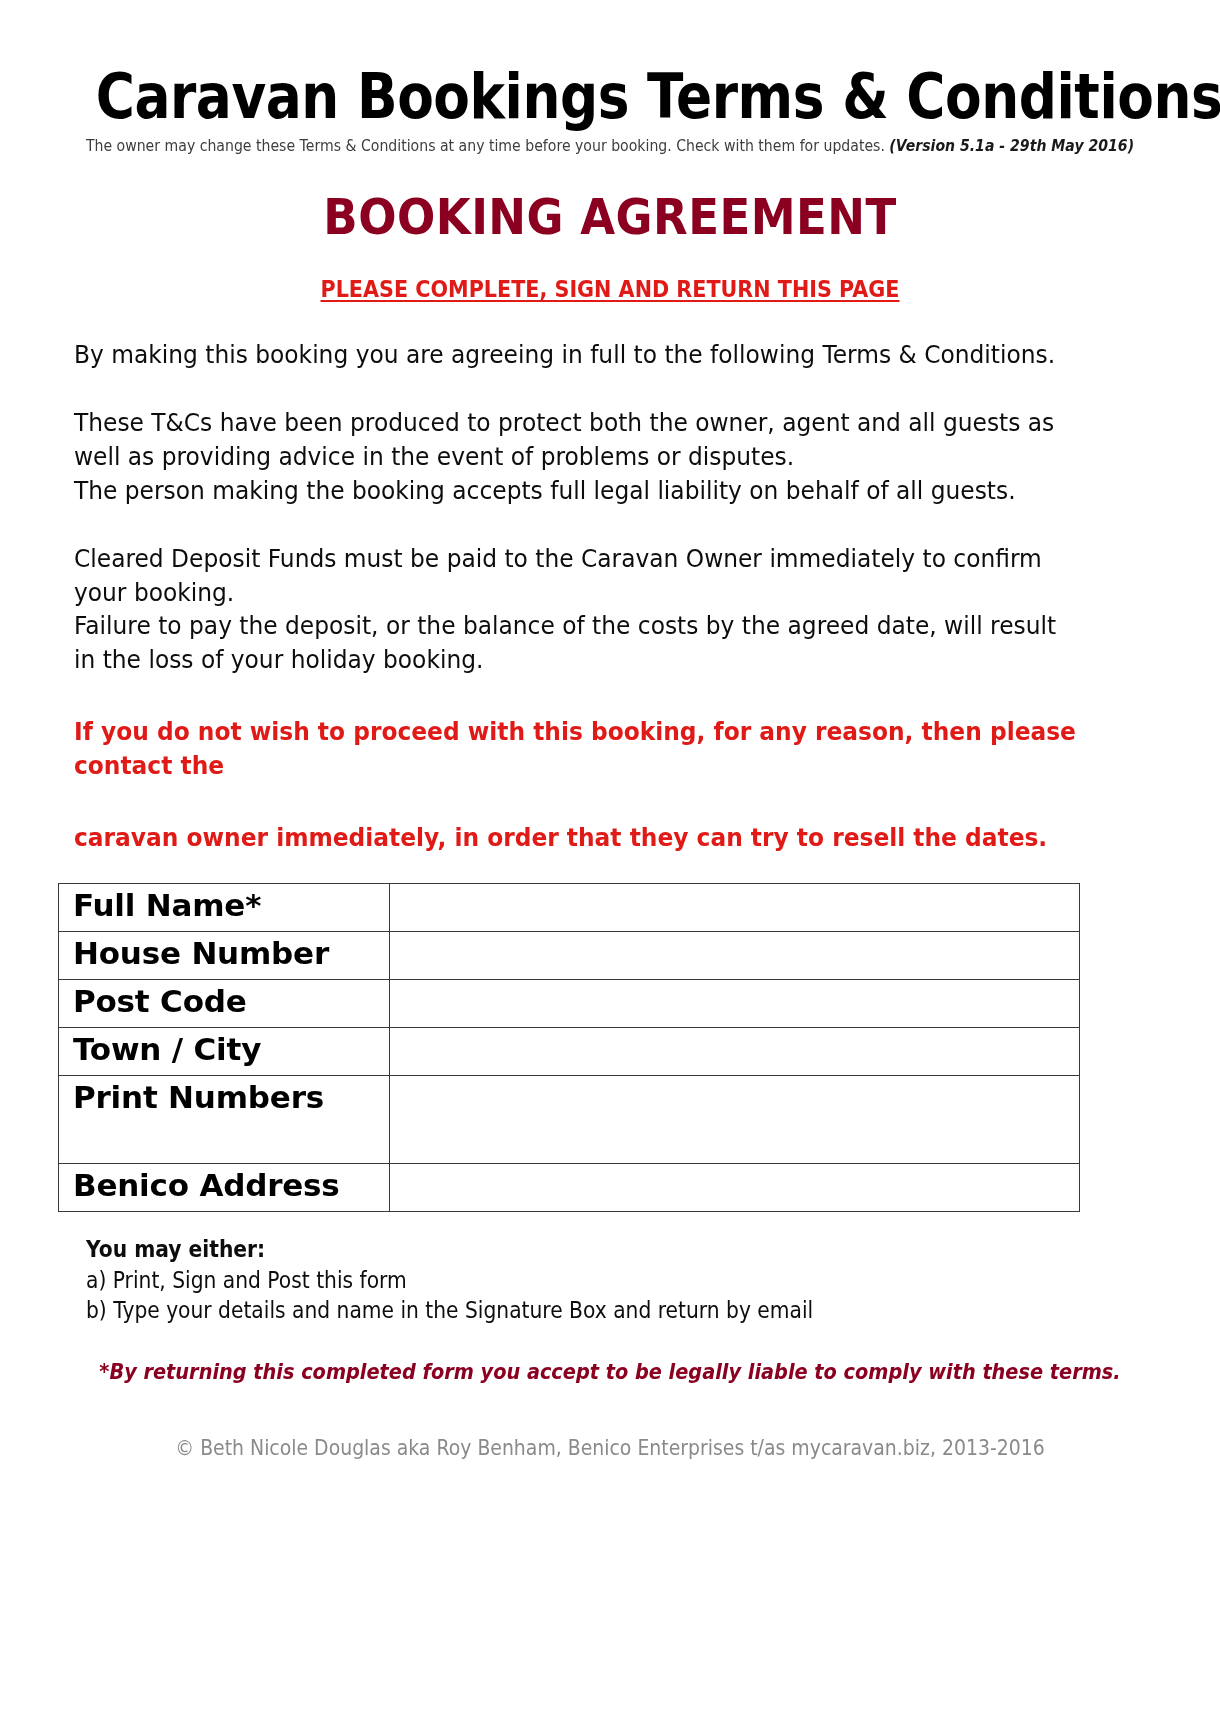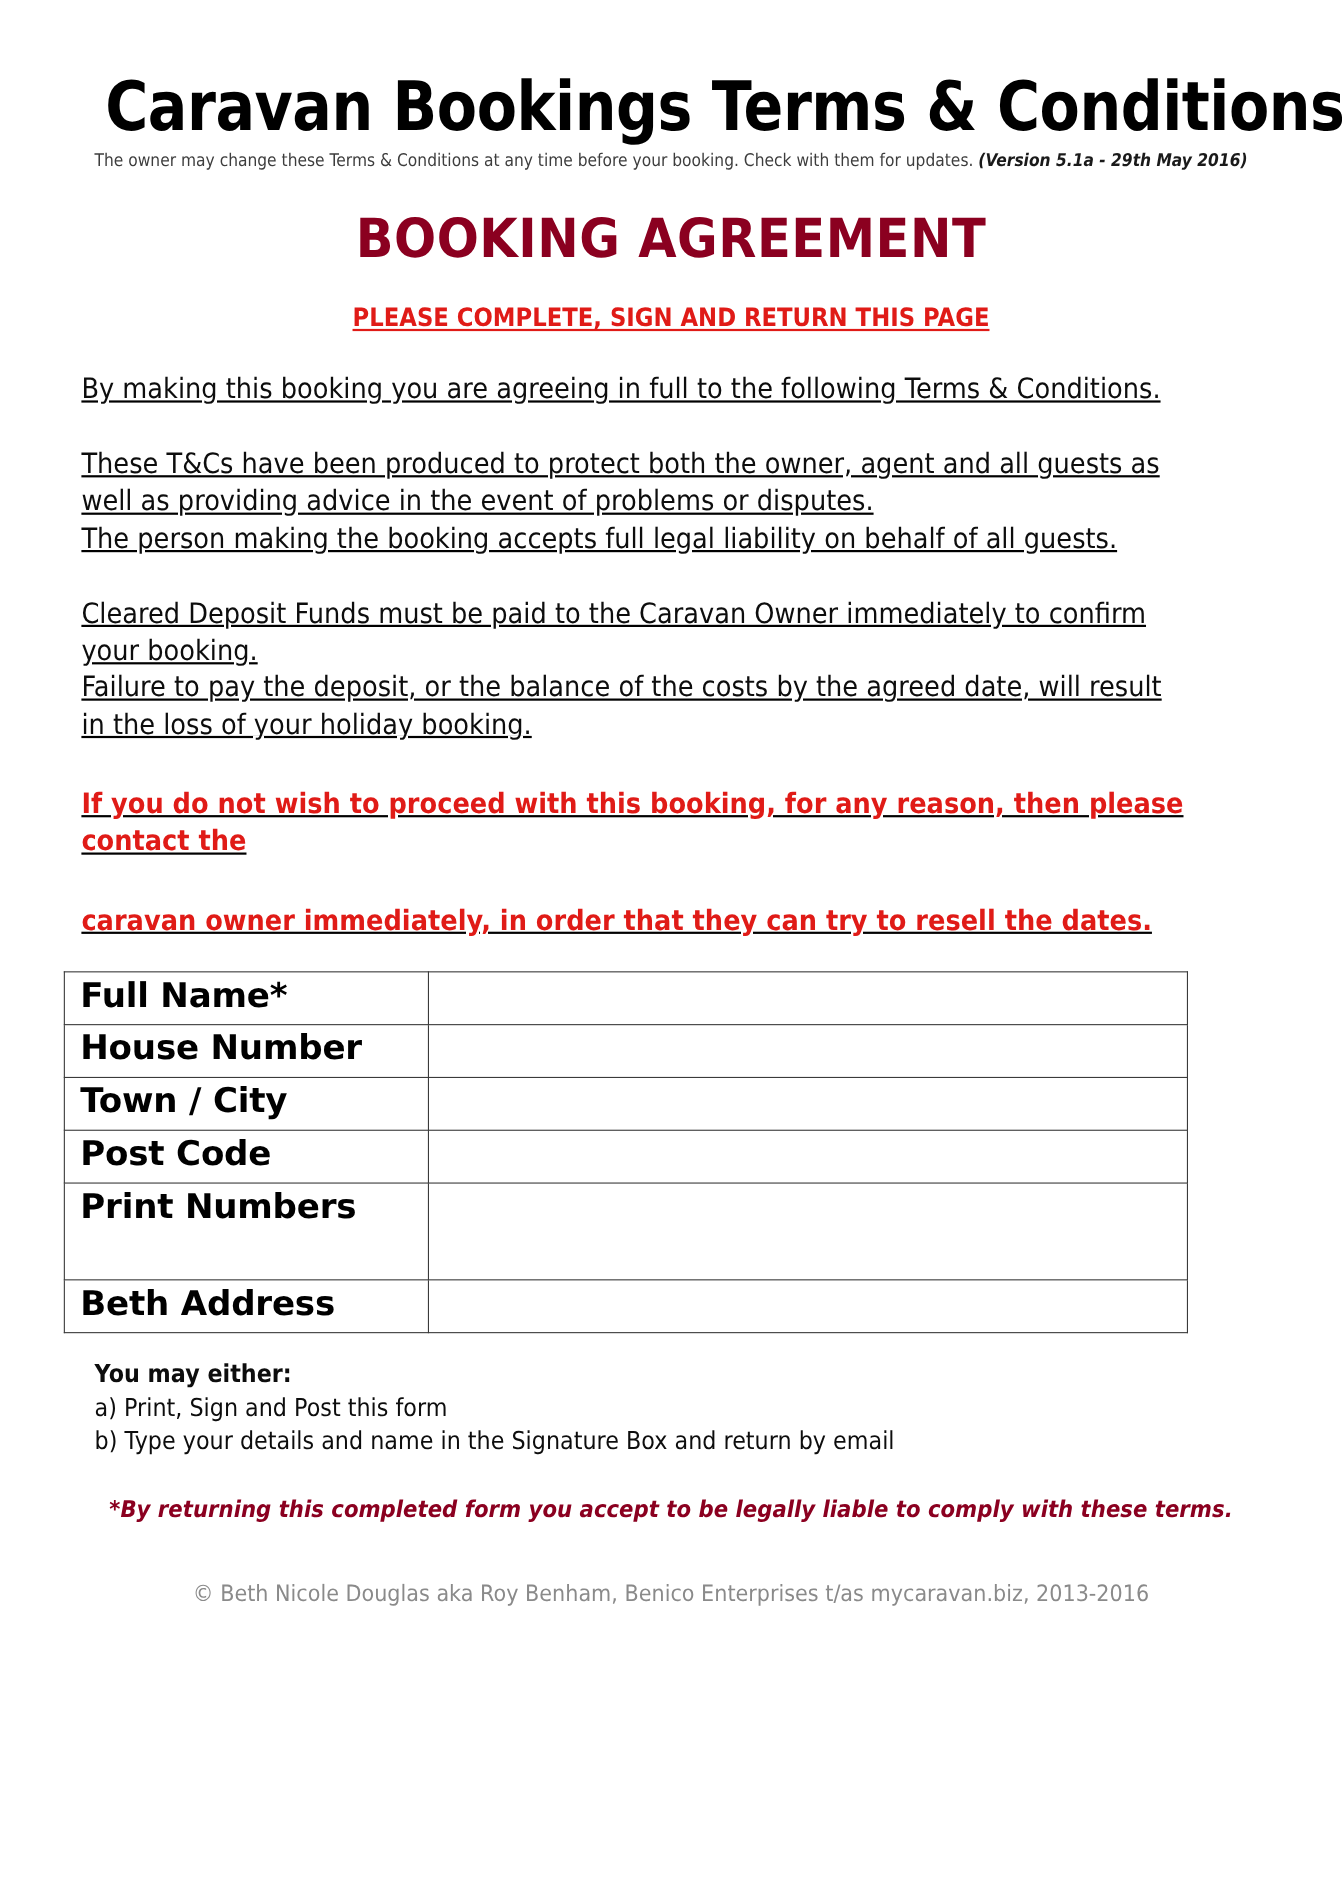--- a/index.html
+++ b/index.html
@@ -76,21 +76,20 @@
     padding-top: 30px;
     text-decoration: underline;
     text-underline-offset: 3px;
     transform: scaleX(0.90);
     transform-origin: center top;
   }
 
   
   .body-wrap {
     padding: 0 56px 0 62px;
-    text-decoration: underline;
   }
   .para {
     font-family: "DejaVu Sans", sans-serif;
     font-size: 25.5px;
     line-height: 1.33;
     color: #0d0d0d;
     margin: 0;
     transform: scaleX(0.915);
     transform-origin: left top;
     width: 109%;
@@ -227,42 +226,42 @@
       <tr class="row-std">
         <td class="label-cell">
           <span class="lbl">House Number</span>
         </td>
         <td class="value-cell"></td>
       </tr>
 
 
       <tr class="row-std">
         <td class="label-cell">
+          <span class="lbl">Post Code</span>
+        </td>
+        <td class="value-cell"></td>
+      </tr>
+
+      <tr class="row-std">
+        <td class="label-cell">
           <span class="lbl">Town / City</span>
         </td>
         <td class="value-cell"></td>
       </tr>
 
-      <tr class="row-std">
-        <td class="label-cell">
-          <span class="lbl">Post Code</span>
-        </td>
-        <td class="value-cell"></td>
-      </tr>
-
       <tr class="row-tall">
         <td class="label-cell">
           <span class="lbl">Print Numbers</span>
         </td>
         <td class="value-cell"></td>
       </tr>
 
       <tr class="row-std">
         <td class="label-cell">
-          <span class="lbl">Beth Address</span>
+          <span class="lbl">Benico Address</span>
         </td>
         <td class="value-cell"></td>
       </tr>
 
 
     </tbody>
   </table>
 
   <div class="instructions">
     <p class="instr-line bold">You may either:</p>

